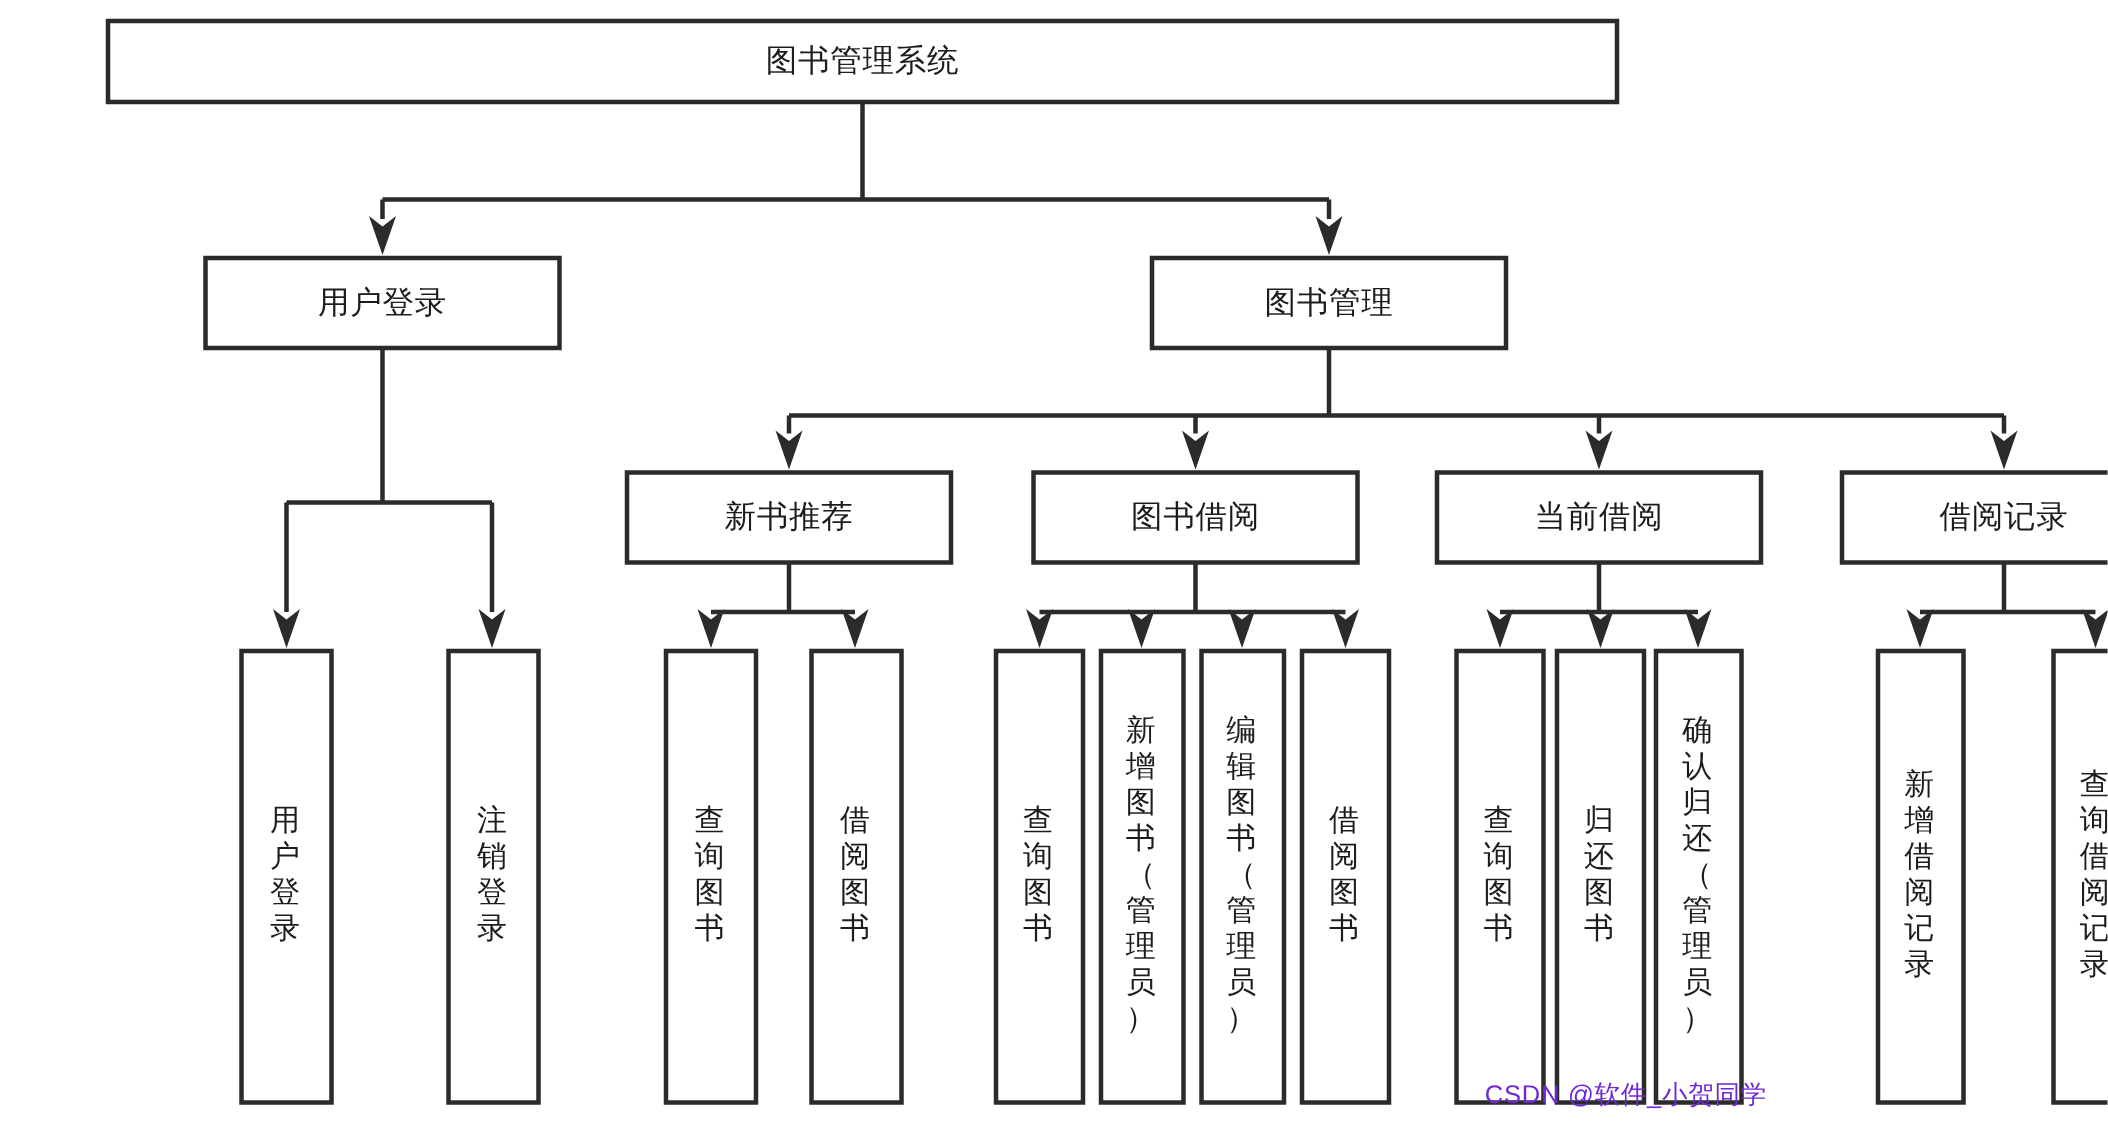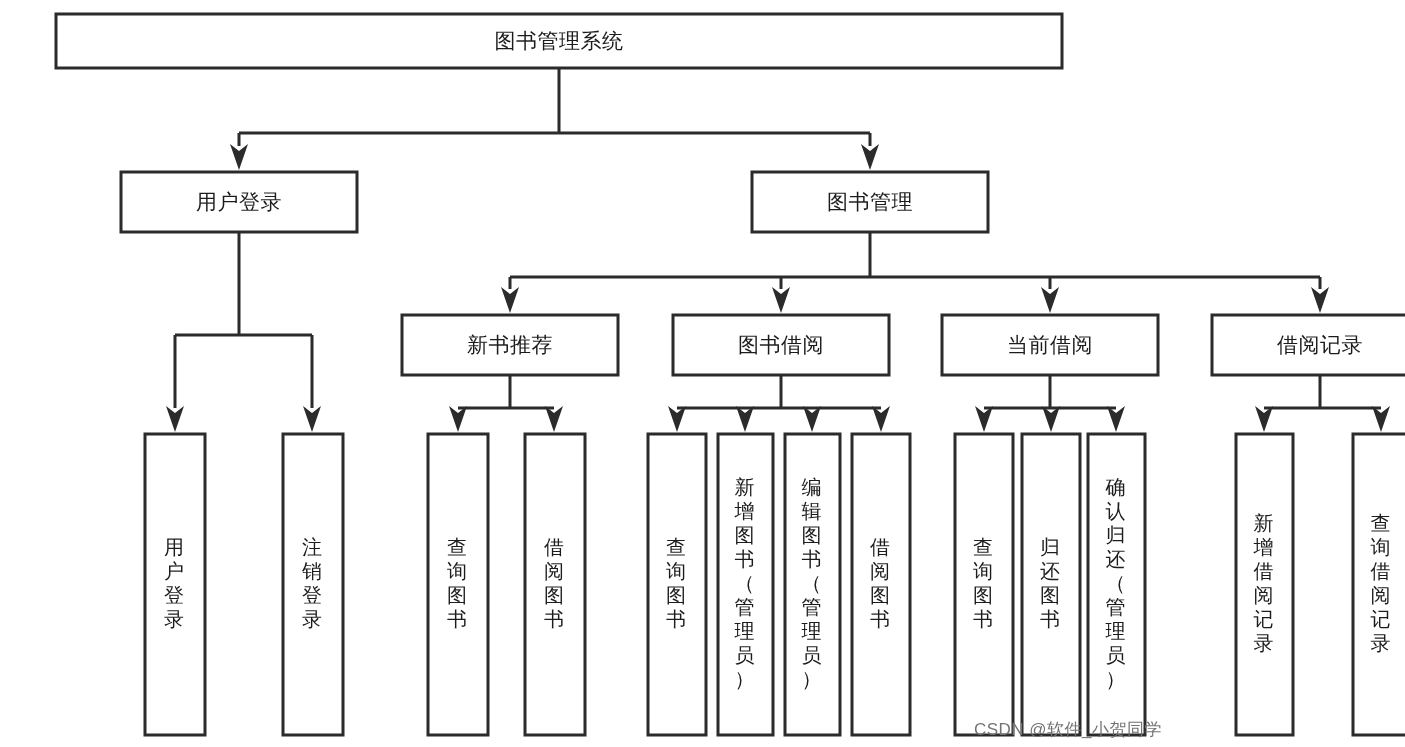--- a/index.html
+++ b/index.html
@@ -10,21 +10,21 @@
   }
   body {
     width: 1405px;
     height: 747px;
     overflow: hidden;
     font-family: "Liberation Sans", "DejaVu Sans", sans-serif;
     position: relative;
   }
   #diagram-root {
     position: absolute;
-    left: 0;
+    left: 16px;
     top: 0;
     width: 1134px;
     height: 747px;
     padding-left: 40px;
   }
   svg.diagram {
     display: block;
     width: 1405px;
     height: 747px;
     background: #ffffff;
@@ -59,21 +59,21 @@
   .arrow-head {
     fill: #2b2b2b;
     stroke: none;
   }
   .watermark {
     position: absolute;
     right: 12px;
     bottom: 6px;
     font-family: "Liberation Sans", "DejaVu Sans", sans-serif;
     font-size: 17px;
-    color: #737373;
+    color: #6d28d9;
     letter-spacing: 0.5px;
     pointer-events: none;
     user-select: none;
   }
 </style>
 </head>
 <body>
 
 <div id="diagram-root">
   <svg class="diagram" viewBox="0 0 1405 747" xmlns="http://www.w3.org/2000/svg">

